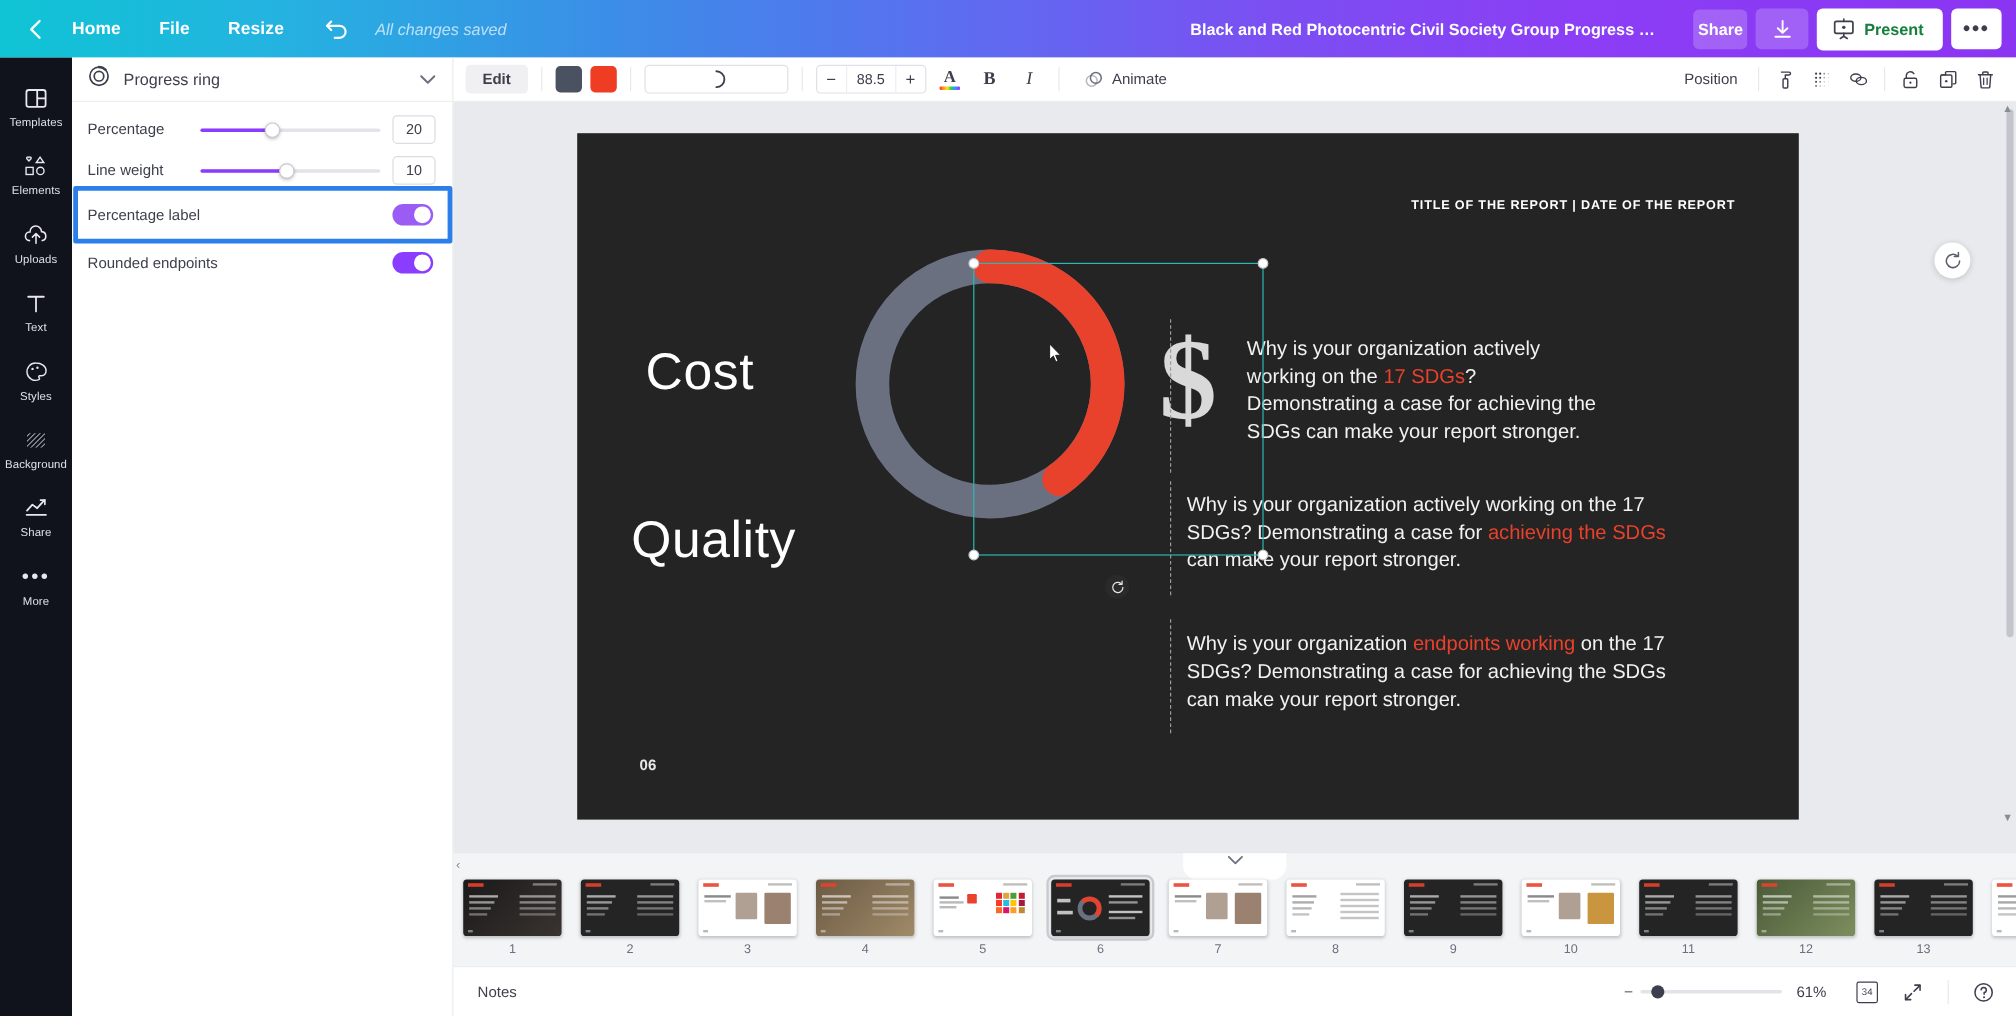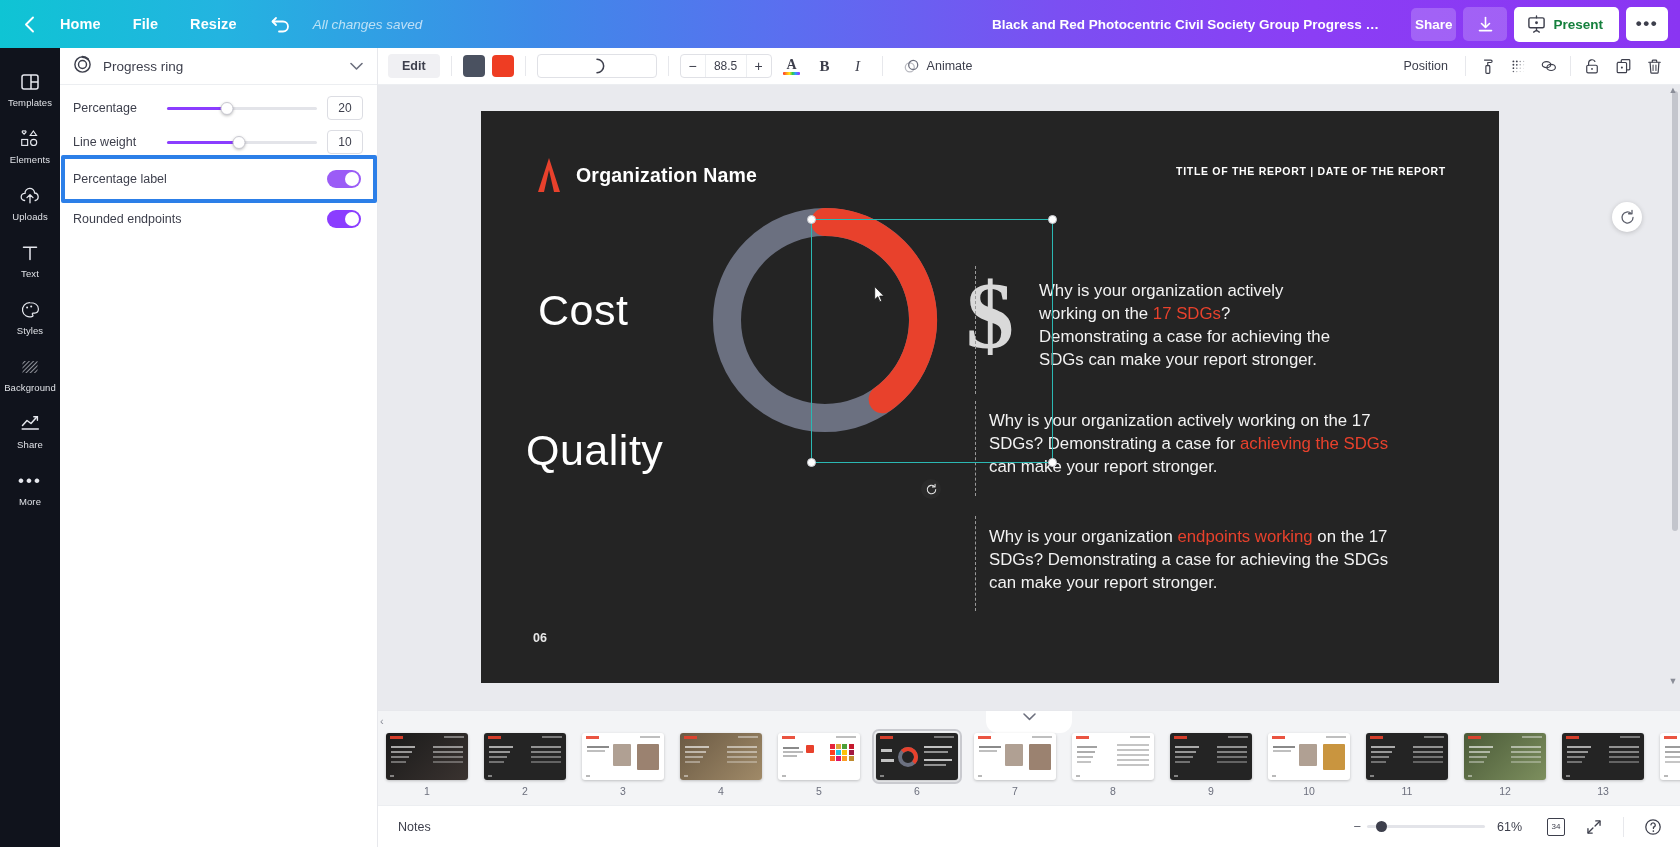--- a/index.html
+++ b/index.html
@@ -544,28 +544,20 @@
 
     <div class="rot-btn-canvas">
       <svg width="17" height="17" viewBox="0 0 20 20">
         <path d="M16.5 10 a6.5 6.5 0 1 1 -2.1-4.8" stroke="#5c5f6b" stroke-width="1.5" fill="none" stroke-linecap="round"></path>
         <path d="M15.3 1.6 V5.6 H11.3" stroke="#5c5f6b" stroke-width="1.5" fill="none" stroke-linecap="round" stroke-linejoin="round"></path>
       </svg>
     </div>
 
     <div class="slide">
 
-      <div class="org-row">
-        <span class="logo-a">
-          <svg width="26" height="34" viewBox="0 0 26 34">
-            <path d="M13 0 L24 34 L18 34 L13 12 L8 34 L2 34 Z" fill="#e8412c"></path>
-          </svg>
-        </span>
-        <span class="org-name">Organization Name</span>
-      </div>
       <div class="rep-title">TITLE OF THE REPORT | DATE OF THE REPORT</div>
 
       <div class="cost-txt">Cost</div>
       <div class="quality-txt">Quality</div>
       <div class="pagenum">06</div>
 
       <div class="ring-wrap">
         <svg width="244" height="244" viewBox="0 0 244 244">
           <circle cx="122" cy="122" r="98" stroke="#6b7080" stroke-width="28" fill="none"></circle>
           <path id="ring-arc" stroke="#e8412c" stroke-width="28" fill="none" stroke-linecap="round" d="M 122 24 A 98 98 0 0 1 179.60295472466237 201.28366544874484"></path>

